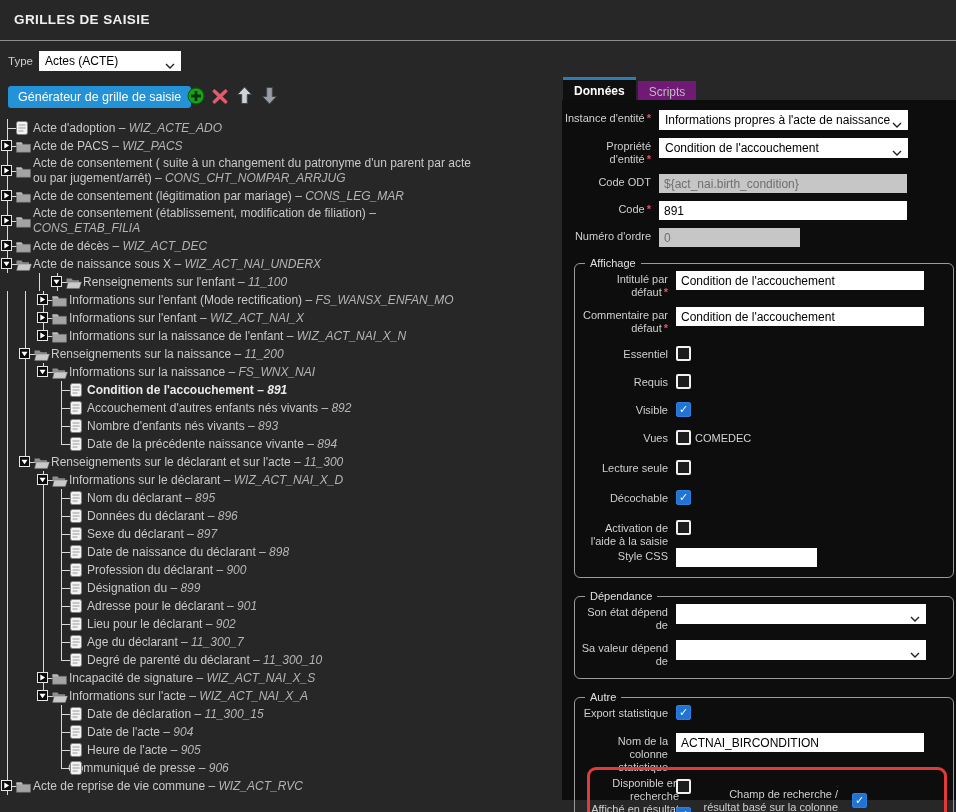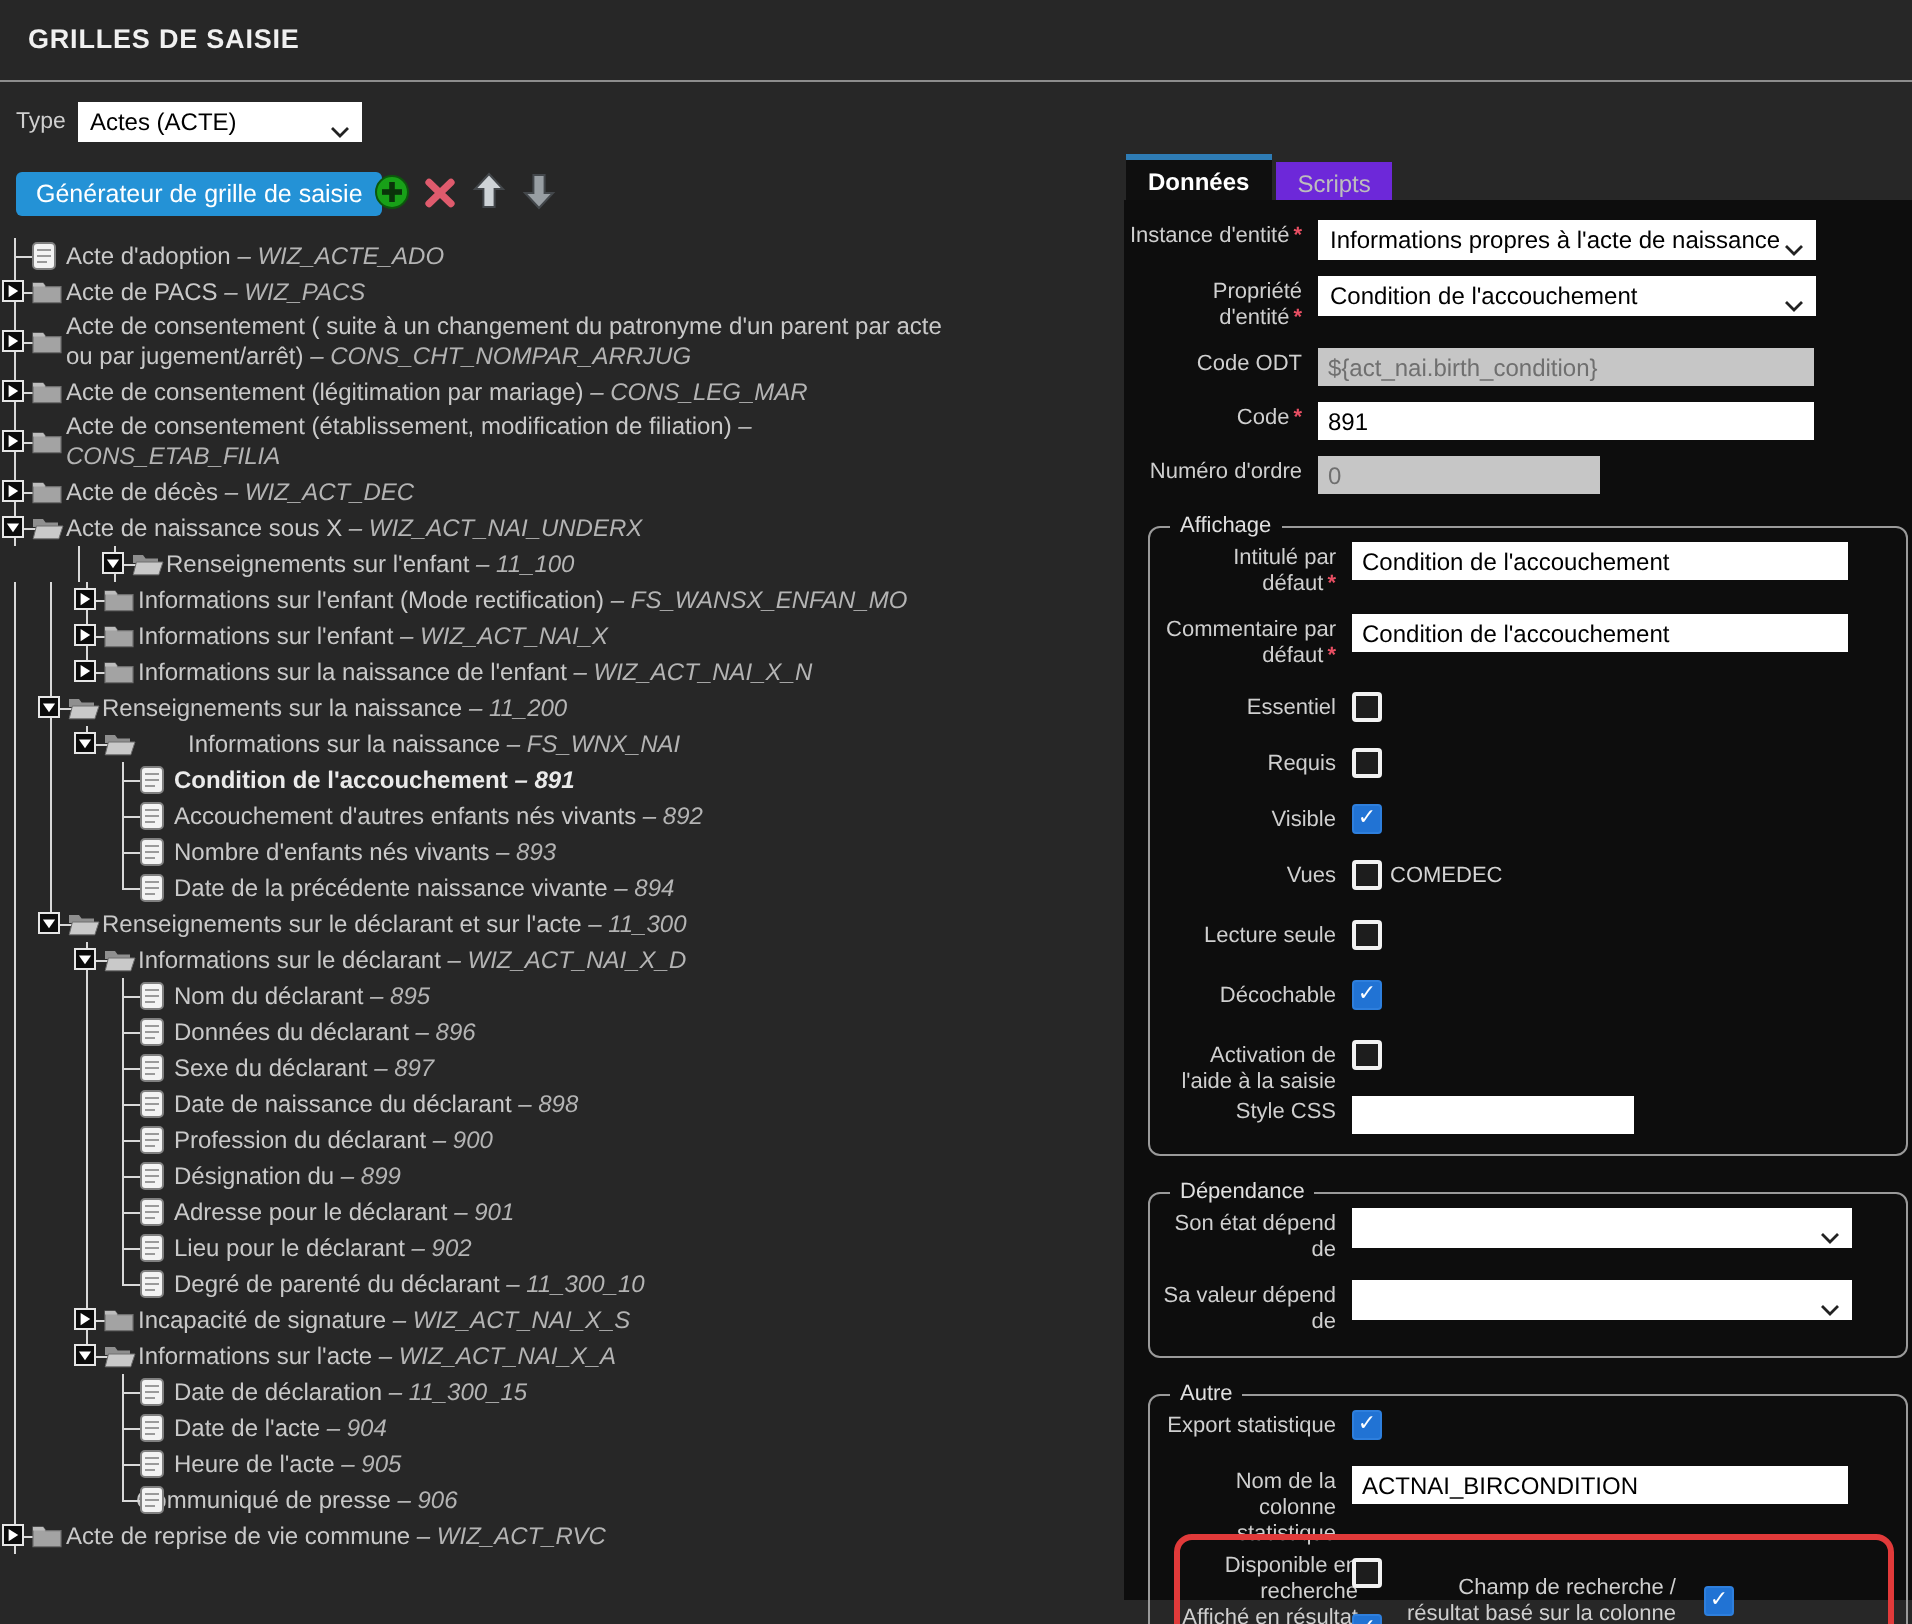--- a/index.html
+++ b/index.html
@@ -30,21 +30,21 @@
   .toggle{position:absolute;width:11px;height:11px;top:50%;margin-top:-6px;background:#0b0b0b;
        border:1px solid #e6e6e6;box-sizing:border-box;z-index:2;display:flex;align-items:center;justify-content:center;cursor:pointer;}
   .ticon{position:absolute;top:50%;margin-top:-7px;z-index:1;}
   .tlabel{font-size:12px;color:#c9c9c9;line-height:15px;max-width:452px;padding:1px 0;}
   .tc{font-style:italic;color:#b4b4b4;}
   .tsel .tl,.tsel .tc{font-weight:bold;color:#eaeaea;}
   
   .tabs{position:absolute;left:563px;top:77px;display:flex;align-items:flex-end;}
   .tab-active{background:#0f0f0f;color:#fff;font-weight:bold;font-size:12px;
        border-top:3px solid #2e7cb5;padding:4px 11px 5px;}
-  .tab{background:#6d28d9;color:#bdbdbd;font-size:12px;padding:4px 11px;margin-left:2px;}
+  .tab{background:#701a75;color:#bdbdbd;font-size:12px;padding:4px 11px;margin-left:2px;}
   .panel{position:absolute;left:562px;top:100px;width:394px;height:700px;background:#0d0d0d;
        box-sizing:border-box;padding-top:10px;font-size:11px;}
   .frow{display:flex;align-items:flex-start;margin-bottom:8px;}
   .flabel{width:89px;min-width:89px;padding-right:8px;text-align:right;line-height:13px;color:#cfcfcf;padding-top:2px;}
   .req{color:#e84f63;font-weight:bold;margin-left:2px;}
   .txt{border:none;outline:none;background:#fff;color:#000;height:19px;box-sizing:border-box;
        font-size:12px;padding:0 5px;font-family:inherit;}
   .w-std{width:248px;} .w-sm{width:141px;}
   .txt:disabled{background:#c6c6c6;color:#6f6f6f;}
   .psel{width:249px;}
@@ -282,21 +282,21 @@
         <svg width="7" height="7" viewBox="0 0 8 8">
           <path d="M0.5 2 h7 L4 7 z" fill="#fff"></path>
         </svg>
       </span>
       <span class="ticon" style="left: 34px;"><svg width="16" height="13" viewBox="0 0 16 13">
           <path d="M0.5 2.5 h5 l1.3 1.8 H13 v2.2 H0.5 z" fill="#8f8f8f"></path>
           <path d="M2.2 6 H15.5 L13.4 12.4 H0.6 z" fill="#c9c9c9" stroke="#6e6e6e" stroke-width="0.5"></path>
         </svg></span>
       <div class="tlabel"><span class="tl">Renseignements sur la naissance</span><span class="tc"> – 11_200</span></div>
     </div>
-    <div class="trow" style="padding-left: 94px;">
+    <div class="trow" style="padding-left: 69px;">
       <span class="guide" style="left: 7px;"></span>
       <span class="guide" style="left: 25px;"></span>
       <span class="vup" style="left: 43px;"></span>
       <span class="hst" style="left: 43px;"></span>
       <span class="toggle" style="left: 37px;">
         <svg width="7" height="7" viewBox="0 0 8 8">
           <path d="M0.5 2 h7 L4 7 z" fill="#fff"></path>
         </svg>
       </span>
       <span class="ticon" style="left: 52px;"><svg width="16" height="13" viewBox="0 0 16 13">
@@ -495,20 +495,34 @@
       <span class="vup" style="left: 61px;"></span>
       <span class="vdn" style="left: 61px;"></span>
       <span class="hst" style="left: 61px;"></span>
       <span class="ticon" style="left: 70px;"><svg width="12" height="14" viewBox="0 0 12 14">
           <rect x="0.5" y="0.5" width="11" height="13" rx="2" fill="#f3f3f3" stroke="#808080"></rect>
           <line x1="2.5" y1="4" x2="9.5" y2="4" stroke="#9a9a9a"></line>
           <line x1="2.5" y1="7" x2="9.5" y2="7" stroke="#9a9a9a"></line>
           <line x1="2.5" y1="10" x2="7.5" y2="10" stroke="#9a9a9a"></line>
         </svg></span>
       <div class="tlabel"><span class="tl">Lieu pour le déclarant</span><span class="tc"> – 902</span></div>
+    </div>
+    <div class="trow" style="padding-left: 87px;">
+      <span class="guide" style="left: 7px;"></span>
+      <span class="guide" style="left: 43px;"></span>
+      <span class="vup" style="left: 61px;"></span>
+      <span class="vdn" style="left: 61px;"></span>
+      <span class="hst" style="left: 61px;"></span>
+      <span class="ticon" style="left: 70px;"><svg width="12" height="14" viewBox="0 0 12 14">
+          <rect x="0.5" y="0.5" width="11" height="13" rx="2" fill="#f3f3f3" stroke="#808080"></rect>
+          <line x1="2.5" y1="4" x2="9.5" y2="4" stroke="#9a9a9a"></line>
+          <line x1="2.5" y1="7" x2="9.5" y2="7" stroke="#9a9a9a"></line>
+          <line x1="2.5" y1="10" x2="7.5" y2="10" stroke="#9a9a9a"></line>
+        </svg></span>
+      <div class="tlabel"><span class="tl">Age du déclarant</span><span class="tc"> – 11_300_7</span></div>
     </div>
     <div class="trow" style="padding-left: 87px;">
       <span class="guide" style="left: 7px;"></span>
       <span class="guide" style="left: 43px;"></span>
       <span class="vup" style="left: 61px;"></span>
       <span class="hst" style="left: 61px;"></span>
       <span class="ticon" style="left: 70px;"><svg width="12" height="14" viewBox="0 0 12 14">
           <rect x="0.5" y="0.5" width="11" height="13" rx="2" fill="#f3f3f3" stroke="#808080"></rect>
           <line x1="2.5" y1="4" x2="9.5" y2="4" stroke="#9a9a9a"></line>
           <line x1="2.5" y1="7" x2="9.5" y2="7" stroke="#9a9a9a"></line>

